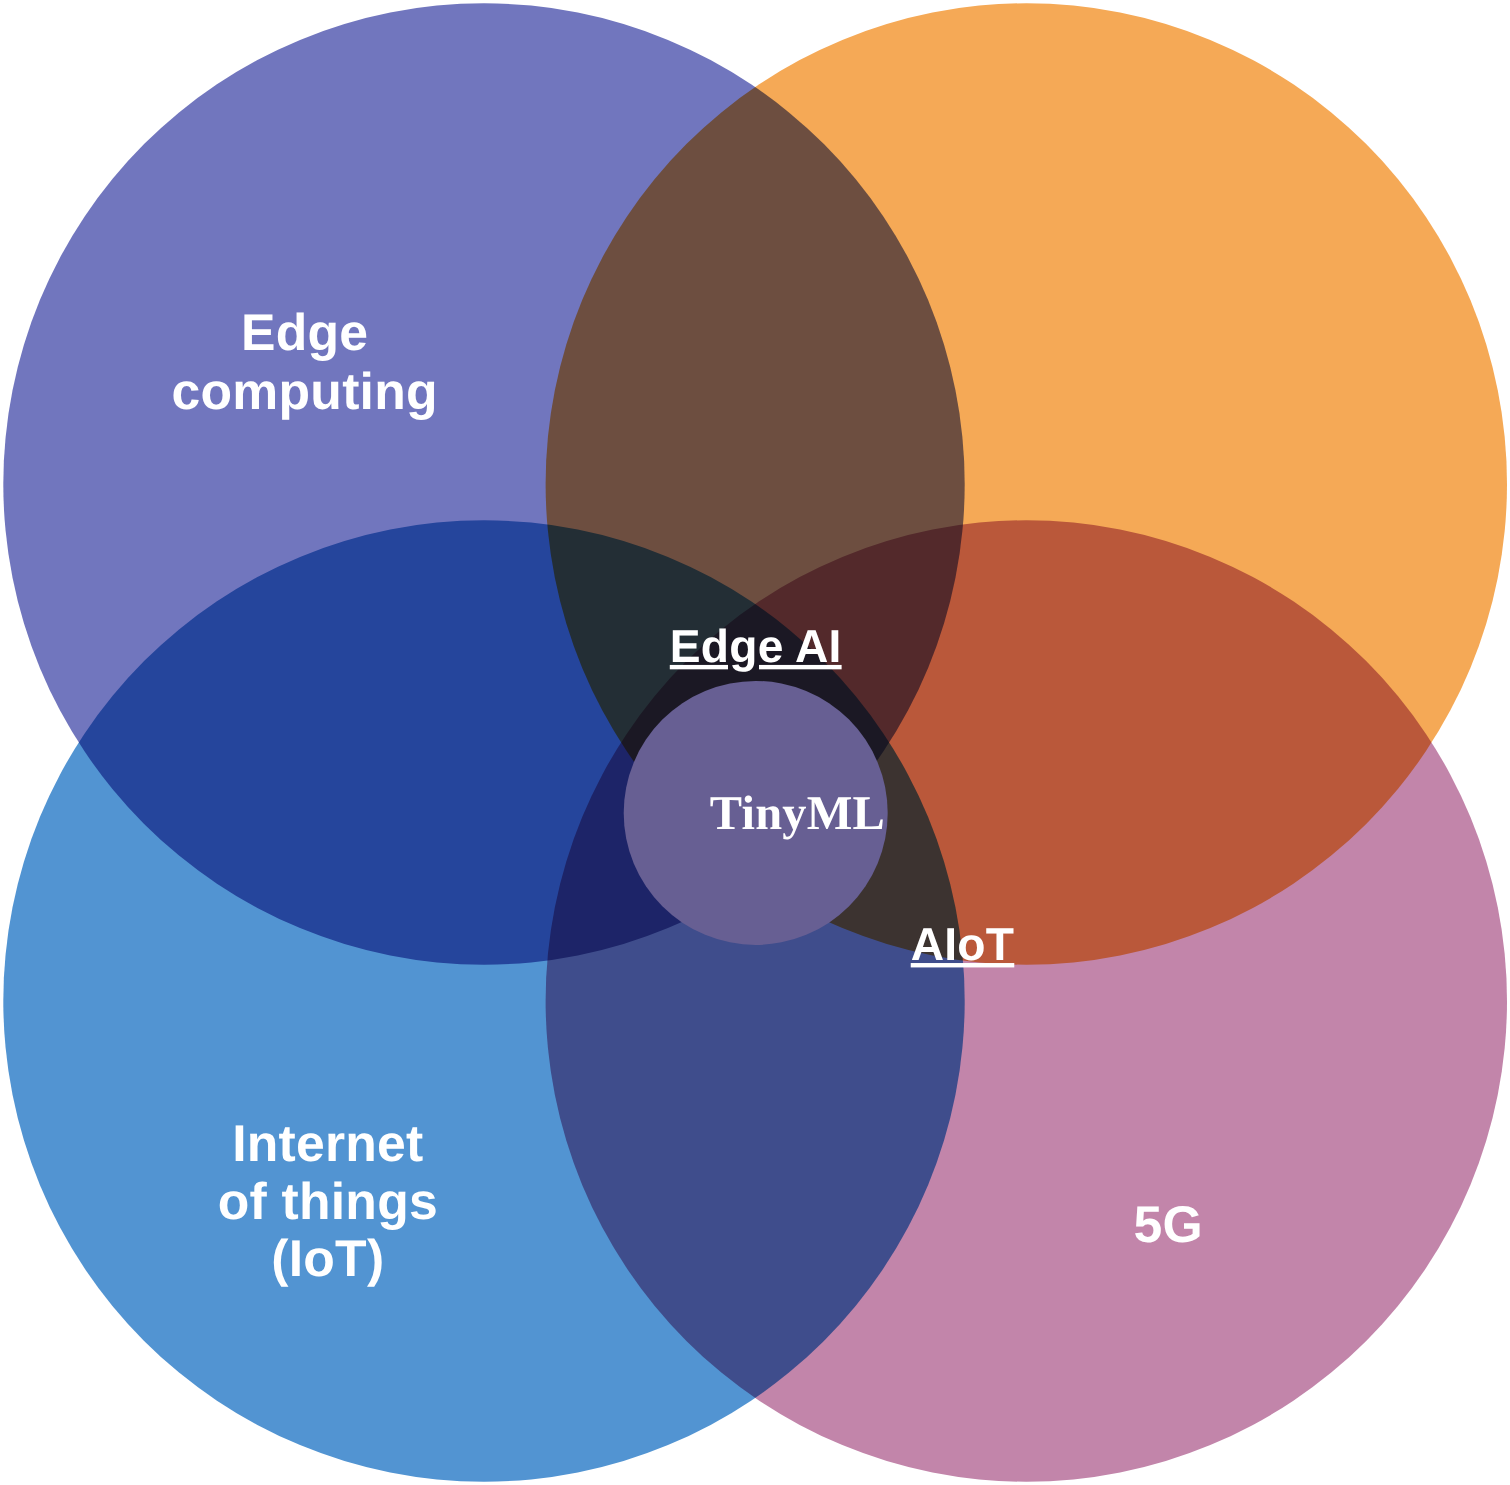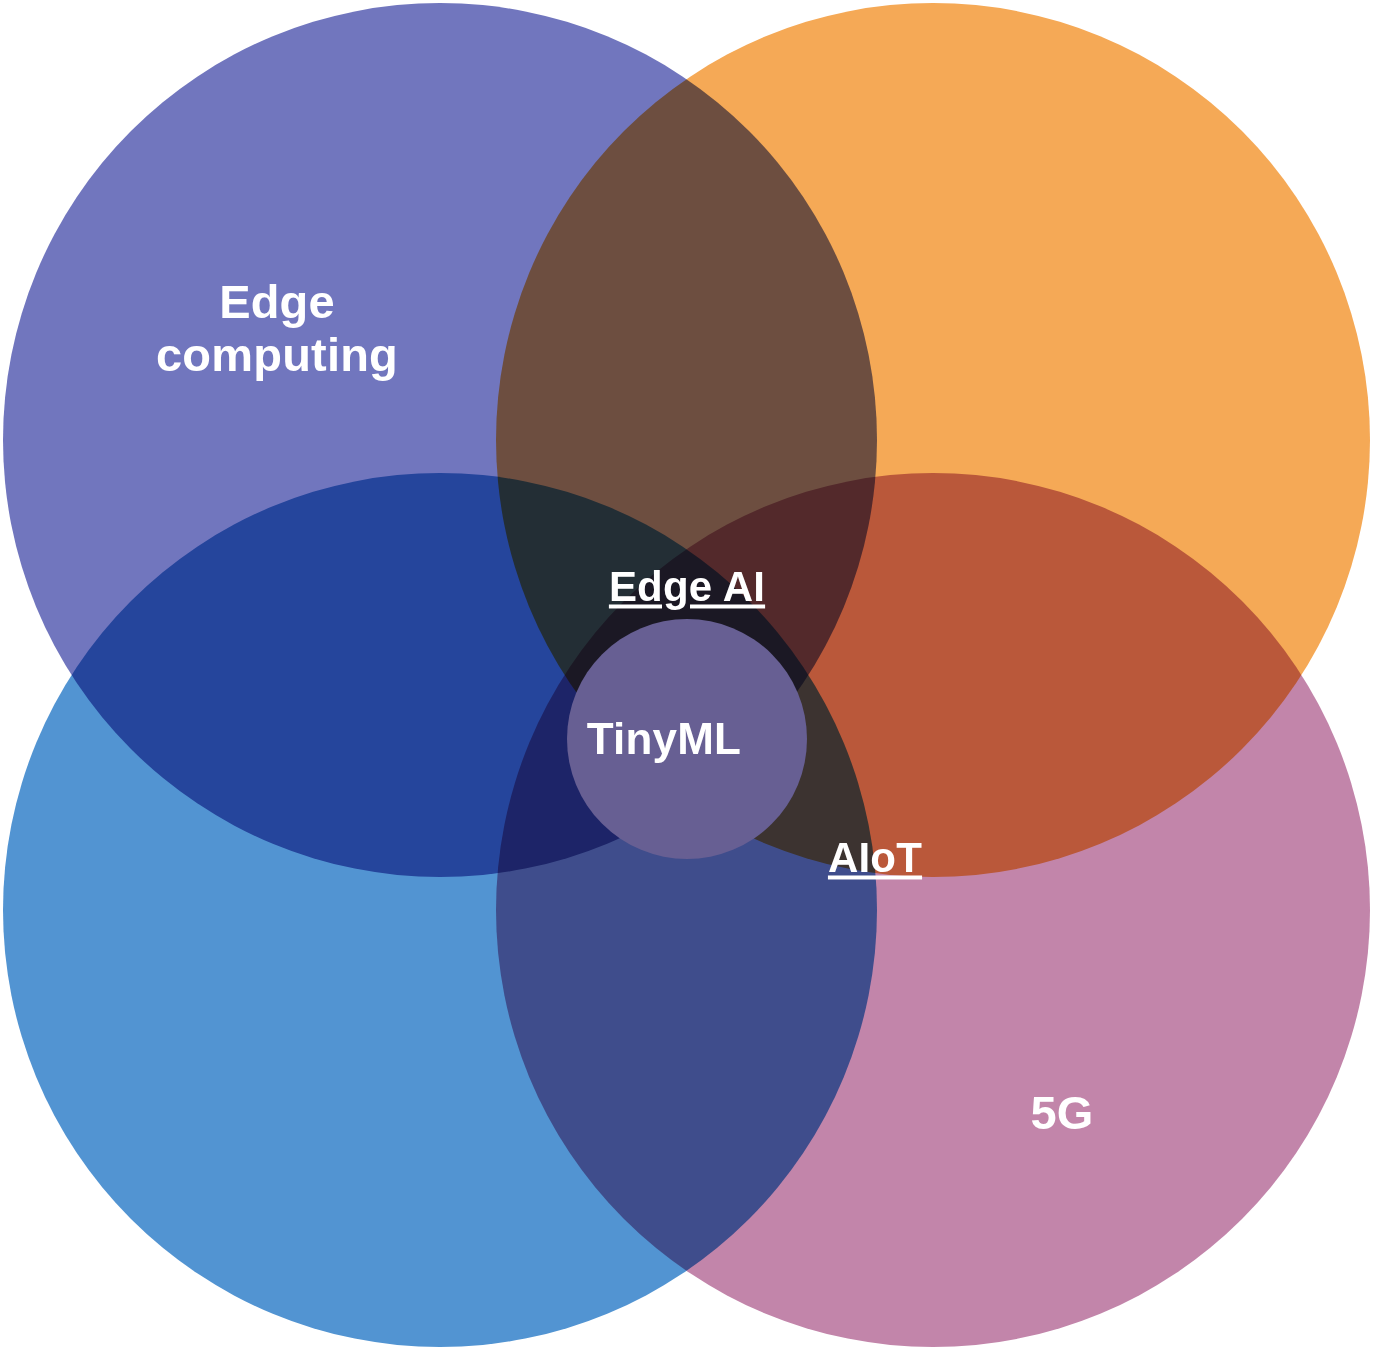--- a/index.html
+++ b/index.html
@@ -55,22 +55,25 @@
       <circle style="mix-blend-mode: multiply;" cx="440" cy="910" r="437" fill="#5294d2"></circle>
       <circle style="mix-blend-mode: multiply;" cx="933" cy="910" r="437" fill="#c285aa"></circle>
     </g>
     <circle cx="687" cy="739" r="120" fill="#675f93"></circle>
   </svg>
 
   <div class="venn-label label-outer" style="left: 277px; top: 329px;">Edge
 computing</div>
 
 
+  <div class="venn-label label-outer" style="left: 298px; top: 1092px;">Internet
+of things
+(IoT)</div>
 
   <div class="venn-label label-outer" style="left: 1062px; top: 1113px;">5G</div>
 
   <div class="venn-label label-inter" style="left: 687px; top: 587px;">Edge AI</div>
 
   <div class="venn-label label-inter" style="left: 875px; top: 829px; margin-top: 29px;">AIoT</div>
 
-  <div class="venn-label label-core" style="left: 664px; top: 739px;">TinyML</div>
+  <div class="venn-label label-core" style="left: 725px; top: 739px; font-family: Liberation Serif, serif;">TinyML</div>
 
 </div>
 
 </body></html>

